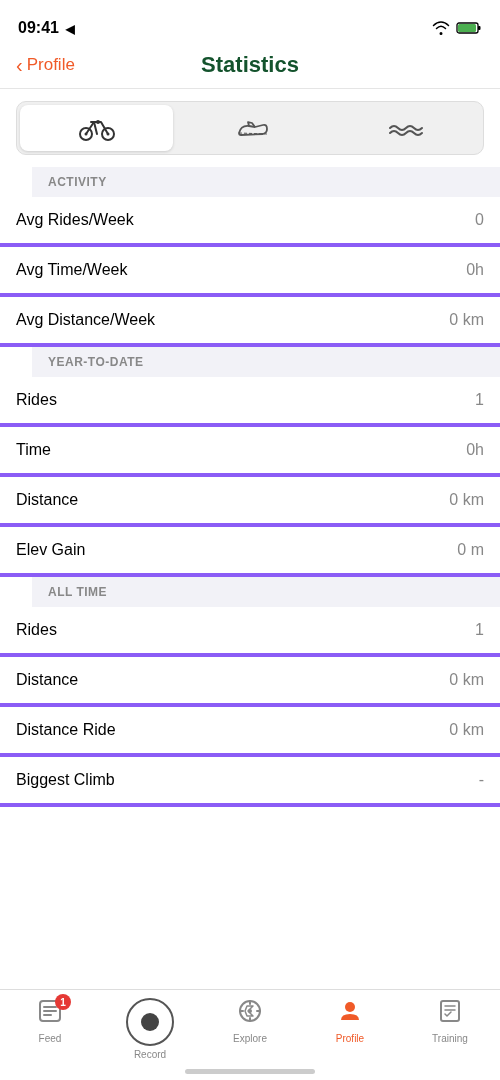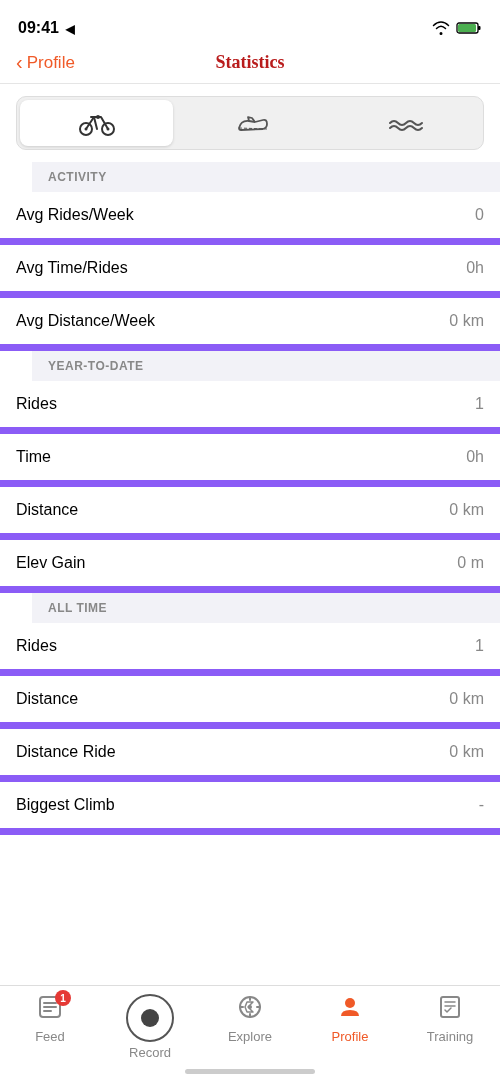--- a/index.html
+++ b/index.html
@@ -47,24 +47,23 @@
       position: absolute;
       left: 16px;
       display: flex;
       align-items: center;
       gap: 4px;
       color: #F05A28;
       font-size: 17px;
       cursor: pointer;
     }
     .nav-title {
-      font-size: 18px;
+      font-size: 22px;
       font-weight: 700;
-      color: #b91c1c;
-      font-family: Liberation Serif, serif;
+      color: #14532d;
     }
 
     
     .tabs-container {
       padding: 12px 16px;
       background: #fff;
     }
     .tabs {
       display: flex;
       border: 1px solid #ddd;
@@ -99,21 +98,21 @@
       margin-left: 32px;
     }
 
     
     .list-row {
       display: flex;
       justify-content: space-between;
       align-items: center;
       padding: 14px 16px;
       background: #fff;
-      border-bottom: 7px solid #8b5cf6;
+      border-bottom: 4px solid #8b5cf6;
     }
     .row-label {
       font-size: 16px;
       color: #000;
     }
     .row-value {
       font-size: 16px;
       color: #888;
     }
 
@@ -140,21 +139,21 @@
     }
     .tab-item-icon {
       font-size: 24px;
       color: #888;
       position: relative;
     }
     .tab-item-icon.active {
       color: #F05A28;
     }
     .tab-item-label {
-      font-size: 13px;
+      font-size: 10px;
       color: #888;
     }
     .tab-item-label.active {
       color: #F05A28;
     }
     .badge {
       position: absolute;
       top: -4px;
       right: -8px;
       background: #e53935;
@@ -270,21 +269,21 @@
   </div>
 
   <div>
 
     <div class="section-header">ACTIVITY</div>
     <div class="list-row">
       <span class="row-label">Avg Rides/Week</span>
       <span class="row-value">0</span>
     </div>
     <div class="list-row">
-      <span class="row-label">Avg Time/Rides</span>
+      <span class="row-label">Avg Time/Week</span>
       <span class="row-value">0h</span>
     </div>
     <div class="list-row">
       <span class="row-label">Avg Distance/Week</span>
       <span class="row-value">0 km</span>
     </div>
 
     <div class="section-header">YEAR-TO-DATE</div>
     <div class="list-row">
       <span class="row-label">Rides</span>

